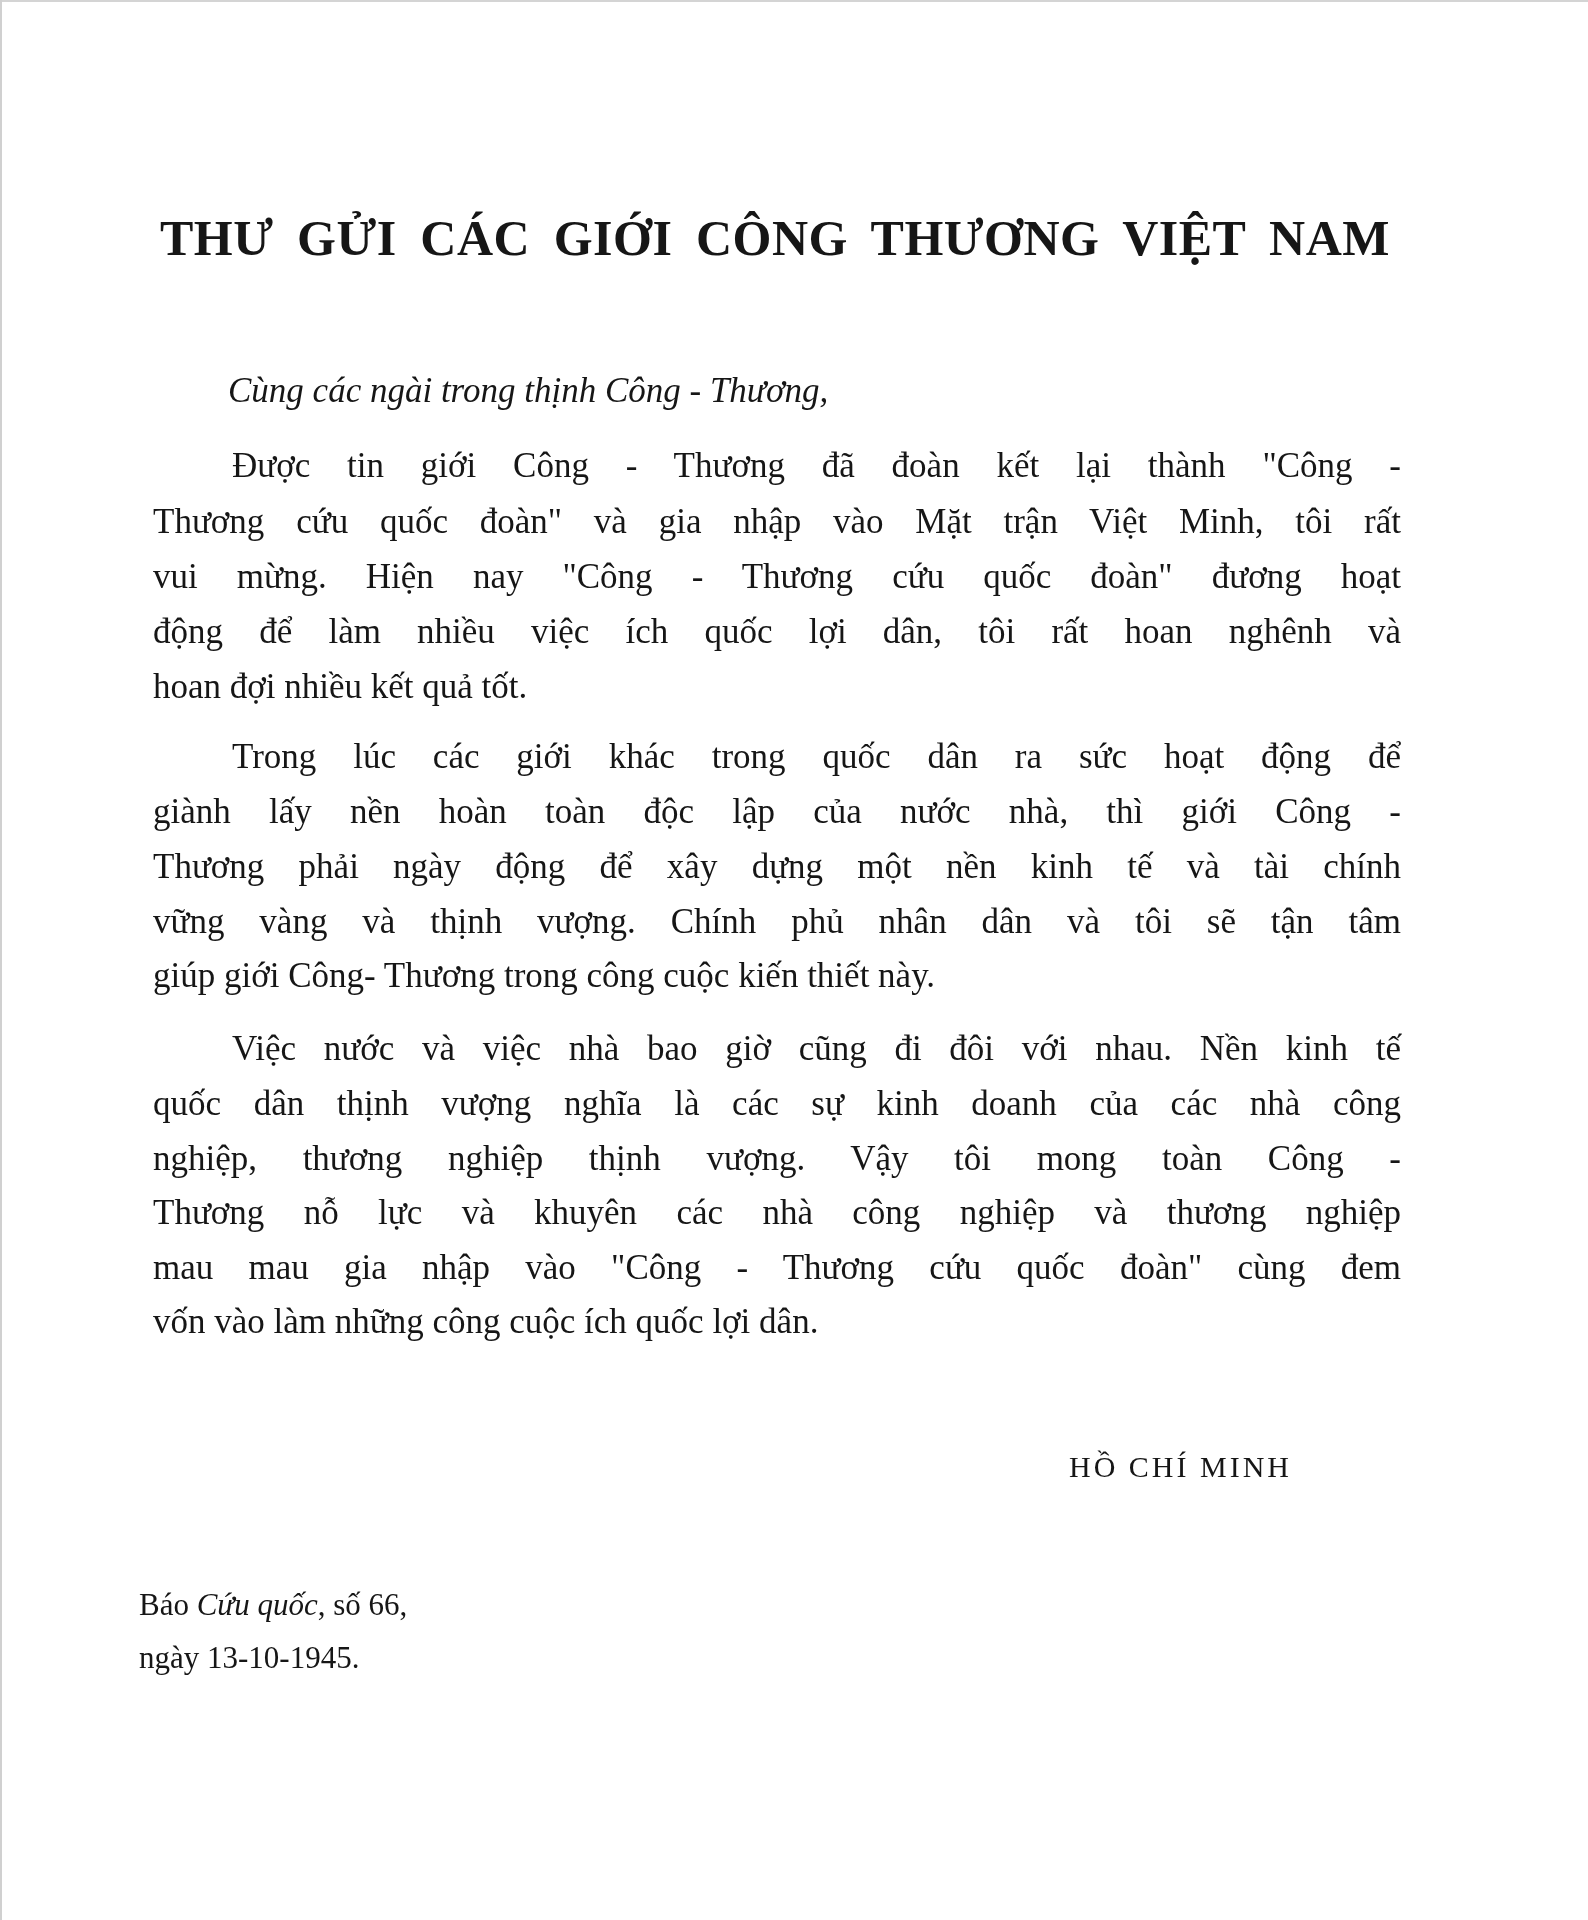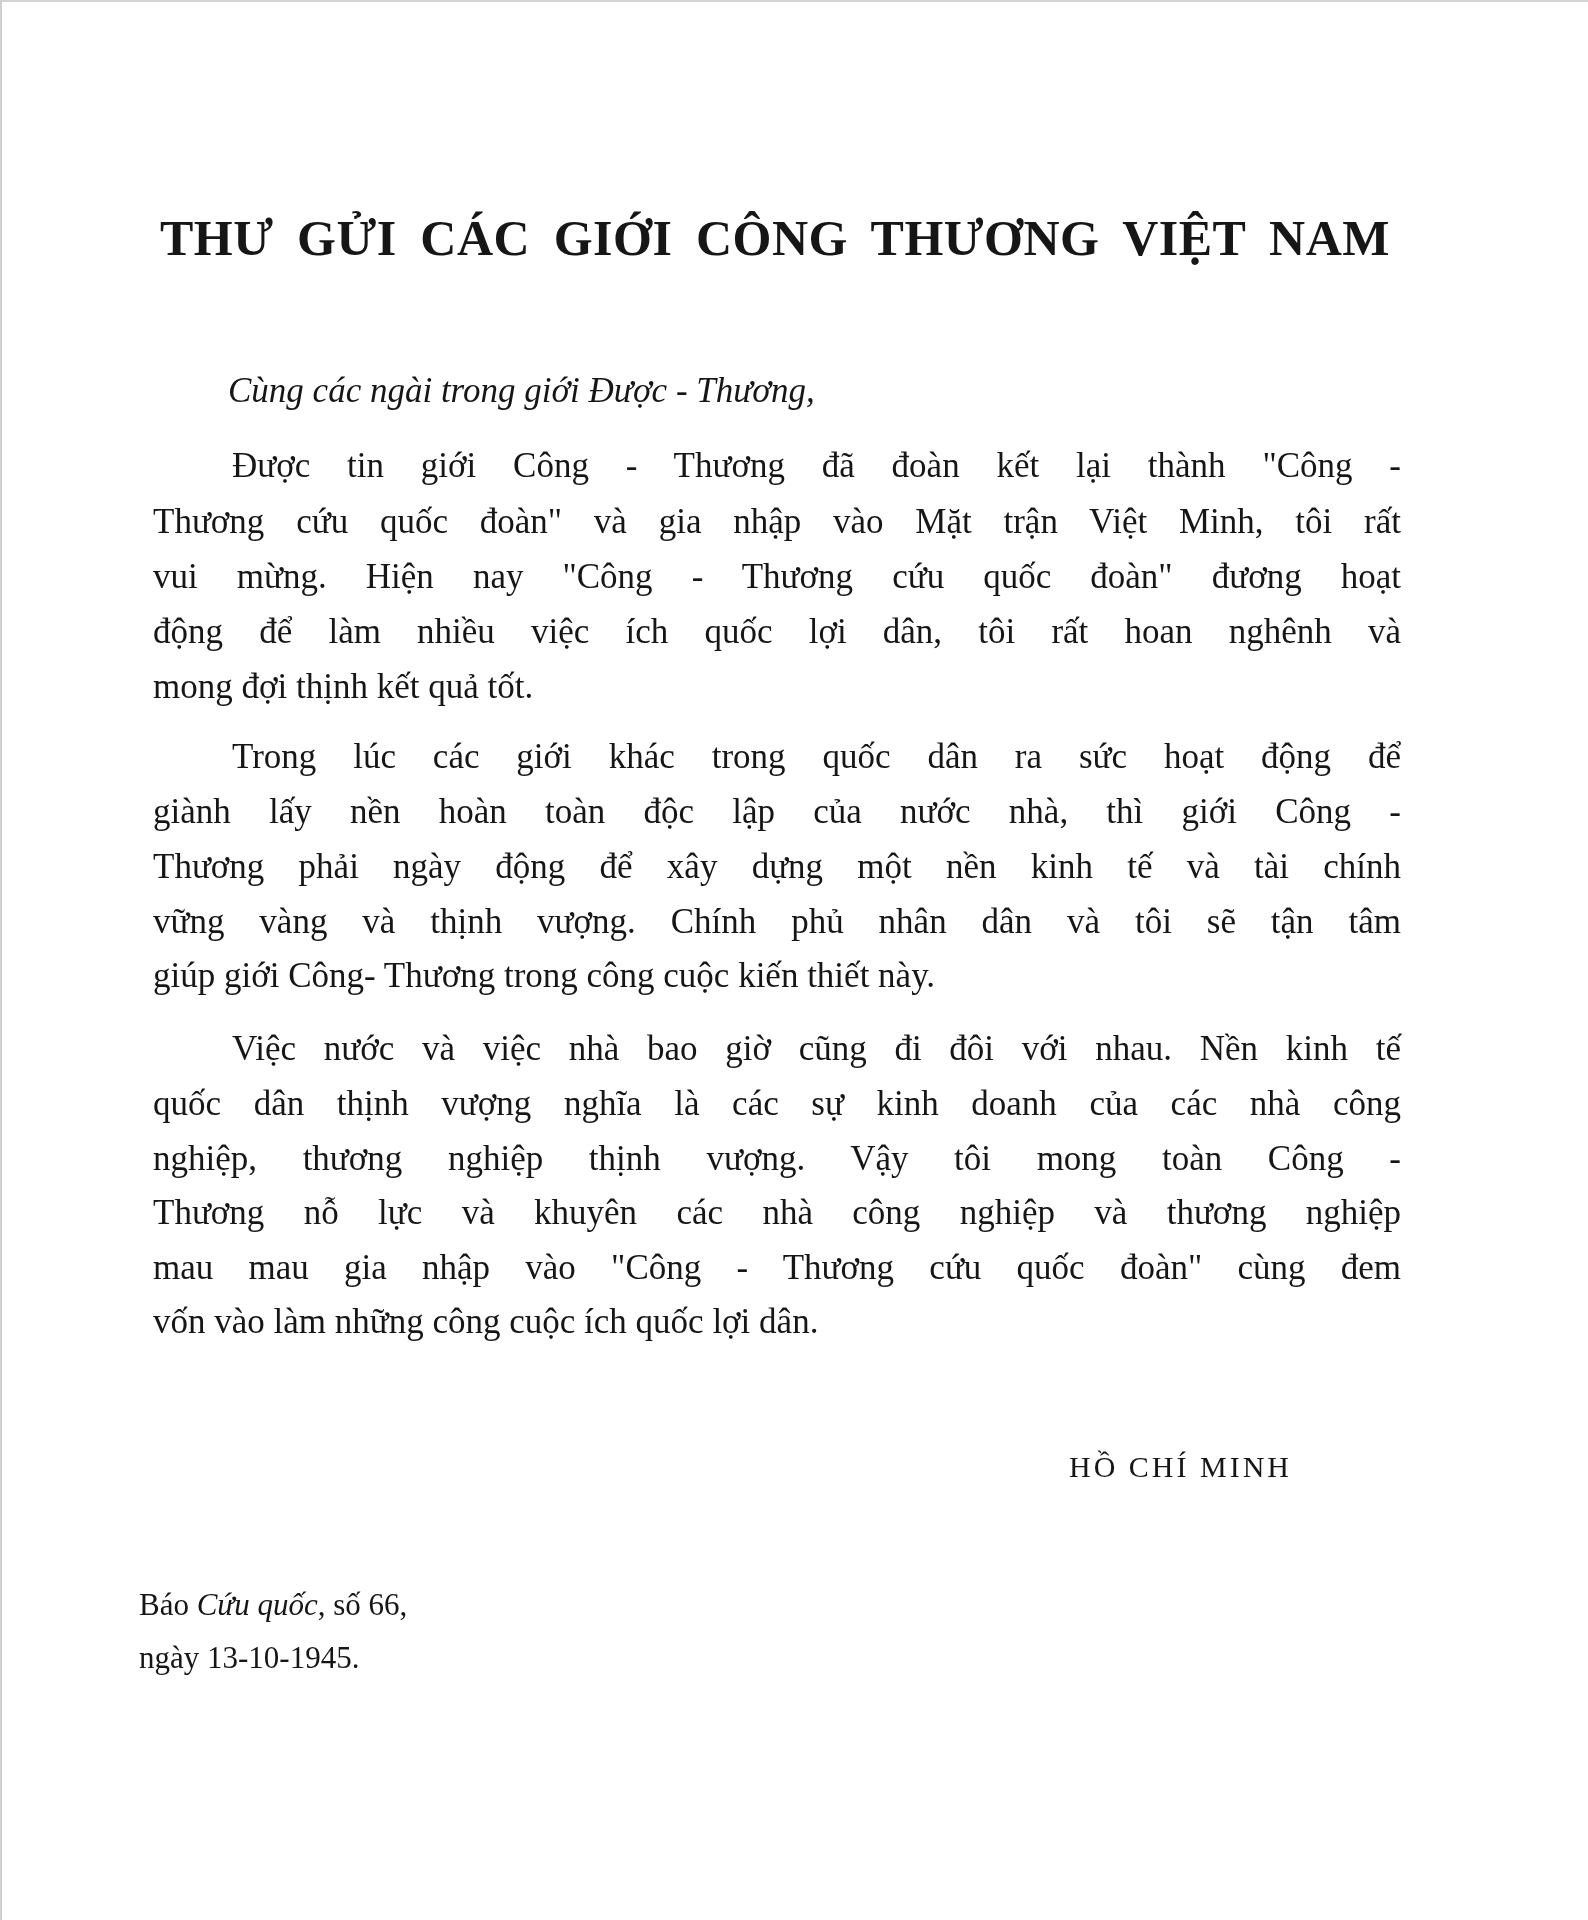--- a/index.html
+++ b/index.html
@@ -42,28 +42,28 @@
 </head>
 <body>
 
 <div class="edge-top"></div>
 <div class="edge-left"></div>
 
 <div>
 
   <h1 class="title" style="margin:0;">THƯ GỬI CÁC GIỚI CÔNG THƯƠNG VIỆT NAM</h1>
 
-  <div class="salutation">Cùng các ngài trong giới Được - Thương,</div>
+  <div class="salutation">Cùng các ngài trong thịnh Công - Thương,</div>
 
   <div>
     <div class="line indent" style="top:444px;">Được tin giới Công - Thương đã đoàn kết lại thành "Công -</div>
     <div class="line" style="top:500px;">Thương cứu quốc đoàn" và gia nhập vào Mặt trận Việt Minh, tôi rất</div>
     <div class="line" style="top:555px;">vui mừng. Hiện nay "Công - Thương cứu quốc đoàn" đương hoạt</div>
     <div class="line" style="top:610px;">động để làm nhiều việc ích quốc lợi dân, tôi rất hoan nghênh và</div>
-    <div class="line last" style="top:665px;">mong đợi thịnh kết quả tốt.</div>
+    <div class="line last" style="top:665px;">hoan đợi nhiều kết quả tốt.</div>
   </div>
 
   <div>
     <div class="line indent" style="top:735px;">Trong lúc các giới khác trong quốc dân ra sức hoạt động để</div>
     <div class="line" style="top:790px;">giành lấy nền hoàn toàn độc lập của nước nhà, thì giới Công -</div>
     <div class="line" style="top:845px;">Thương phải ngày động để xây dựng một nền kinh tế và tài chính</div>
     <div class="line" style="top:900px;">vững vàng và thịnh vượng. Chính phủ nhân dân và tôi sẽ tận tâm</div>
     <div class="line last" style="top:954px;">giúp giới Công- Thương trong công cuộc kiến thiết này.</div>
   </div>
 

